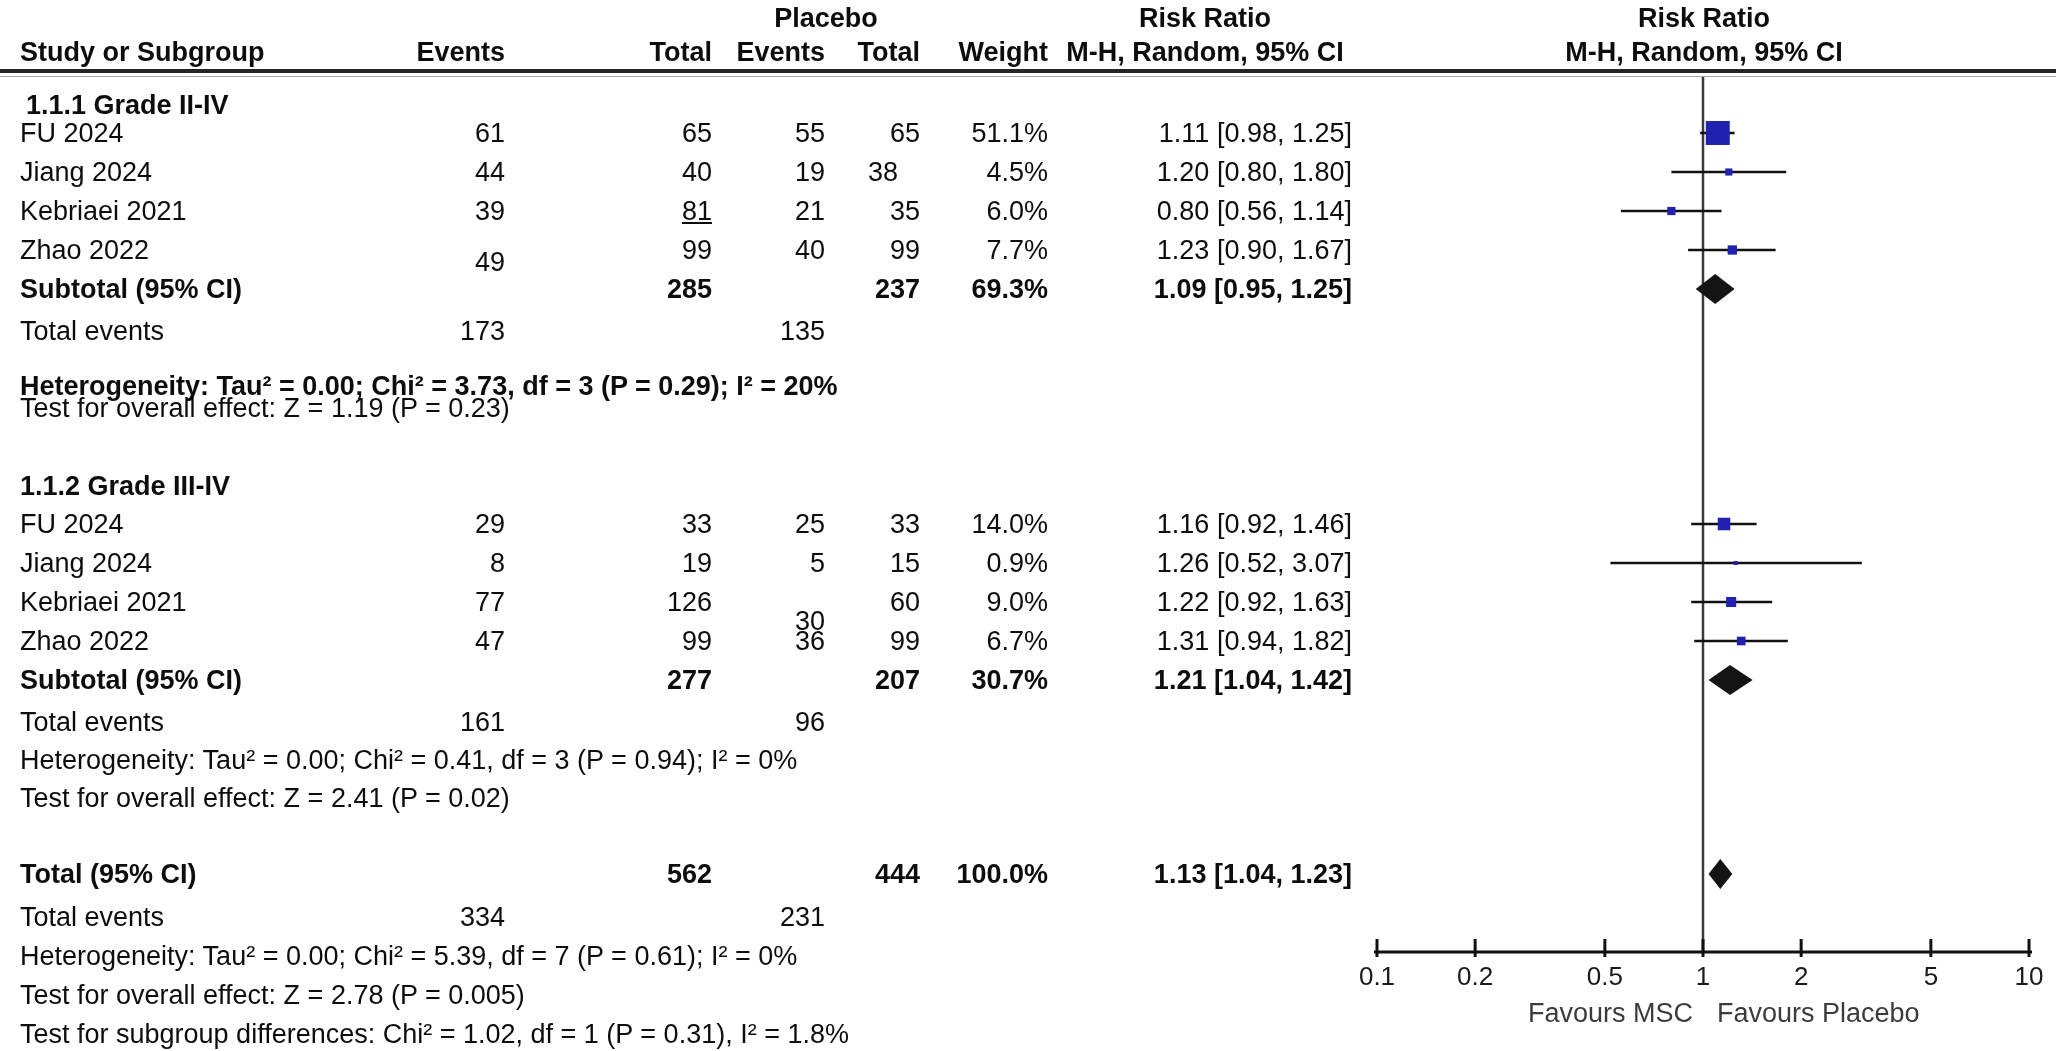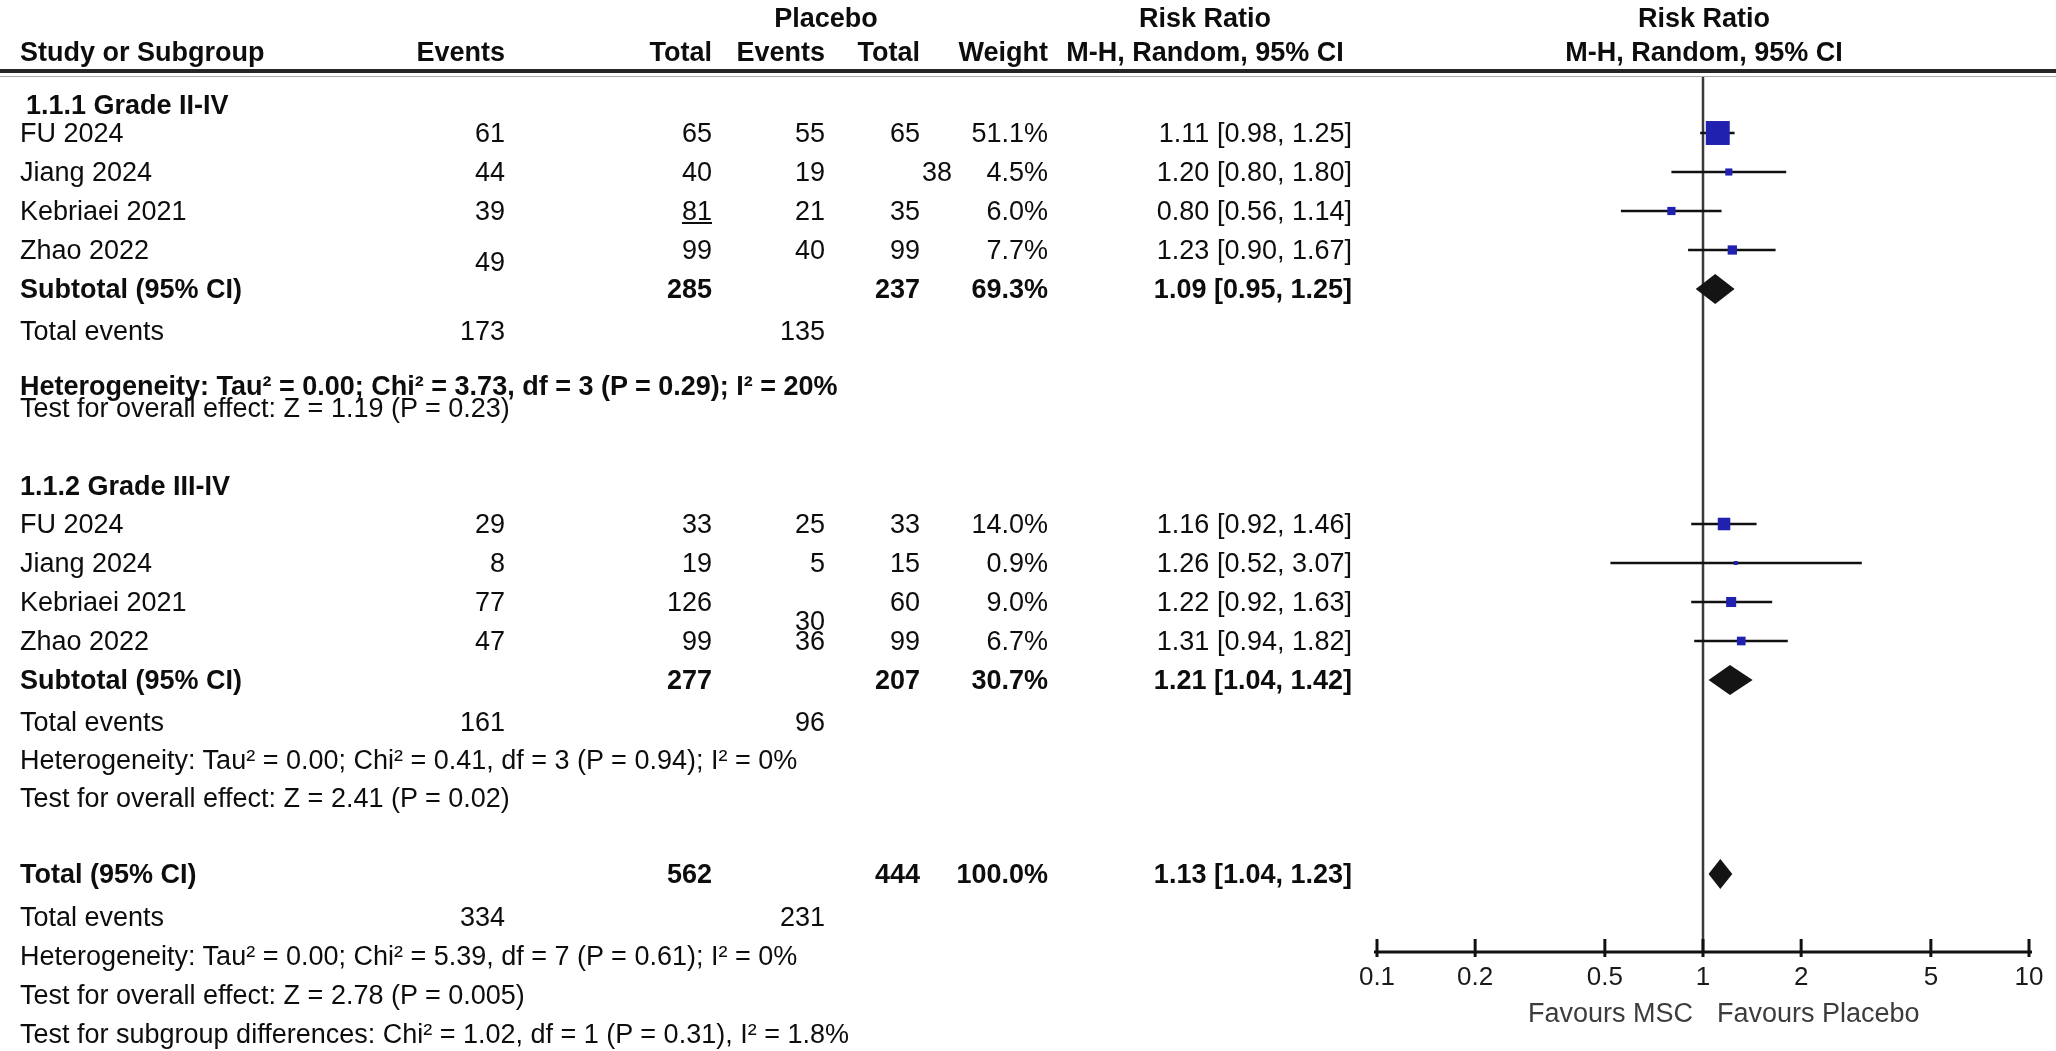--- a/index.html
+++ b/index.html
@@ -41,21 +41,21 @@
       <span class="t" style="top: 115px; right: 1551px;">61</span>
       <span class="t" style="top: 115px; right: 1344px;">65</span>
       <span class="t" style="top: 115px; right: 1231px;">55</span>
       <span class="t" style="top: 115px; right: 1136px;">65</span>
       <span class="t" style="top: 115px; right: 1008px;">51.1%</span>
       <span class="t" style="top: 115px; right: 704px;">1.11 [0.98, 1.25]</span>
       <span class="t" style="top: 154px; left: 20px;">Jiang 2024</span>
       <span class="t" style="top: 154px; right: 1551px;">44</span>
       <span class="t" style="top: 154px; right: 1344px;">40</span>
       <span class="t" style="top: 154px; right: 1231px;">19</span>
-      <span class="t" style="top: 154px; right: 1104px;">38</span>
+      <span class="t" style="top: 154px; right: 1158px;">38</span>
       <span class="t" style="top: 154px; right: 1008px;">4.5%</span>
       <span class="t" style="top: 154px; right: 704px;">1.20 [0.80, 1.80]</span>
       <span class="t" style="top: 193px; left: 20px;">Kebriaei 2021</span>
       <span class="t" style="top: 193px; right: 1551px;">39</span>
       <span class="t" style="top: 193px; right: 1344px; text-decoration: underline;">81</span>
       <span class="t" style="top: 193px; right: 1231px;">21</span>
       <span class="t" style="top: 193px; right: 1136px;">35</span>
       <span class="t" style="top: 193px; right: 1008px;">6.0%</span>
       <span class="t" style="top: 193px; right: 704px;">0.80 [0.56, 1.14]</span>
       <span class="t" style="top: 232px; left: 20px;">Zhao 2022</span>

